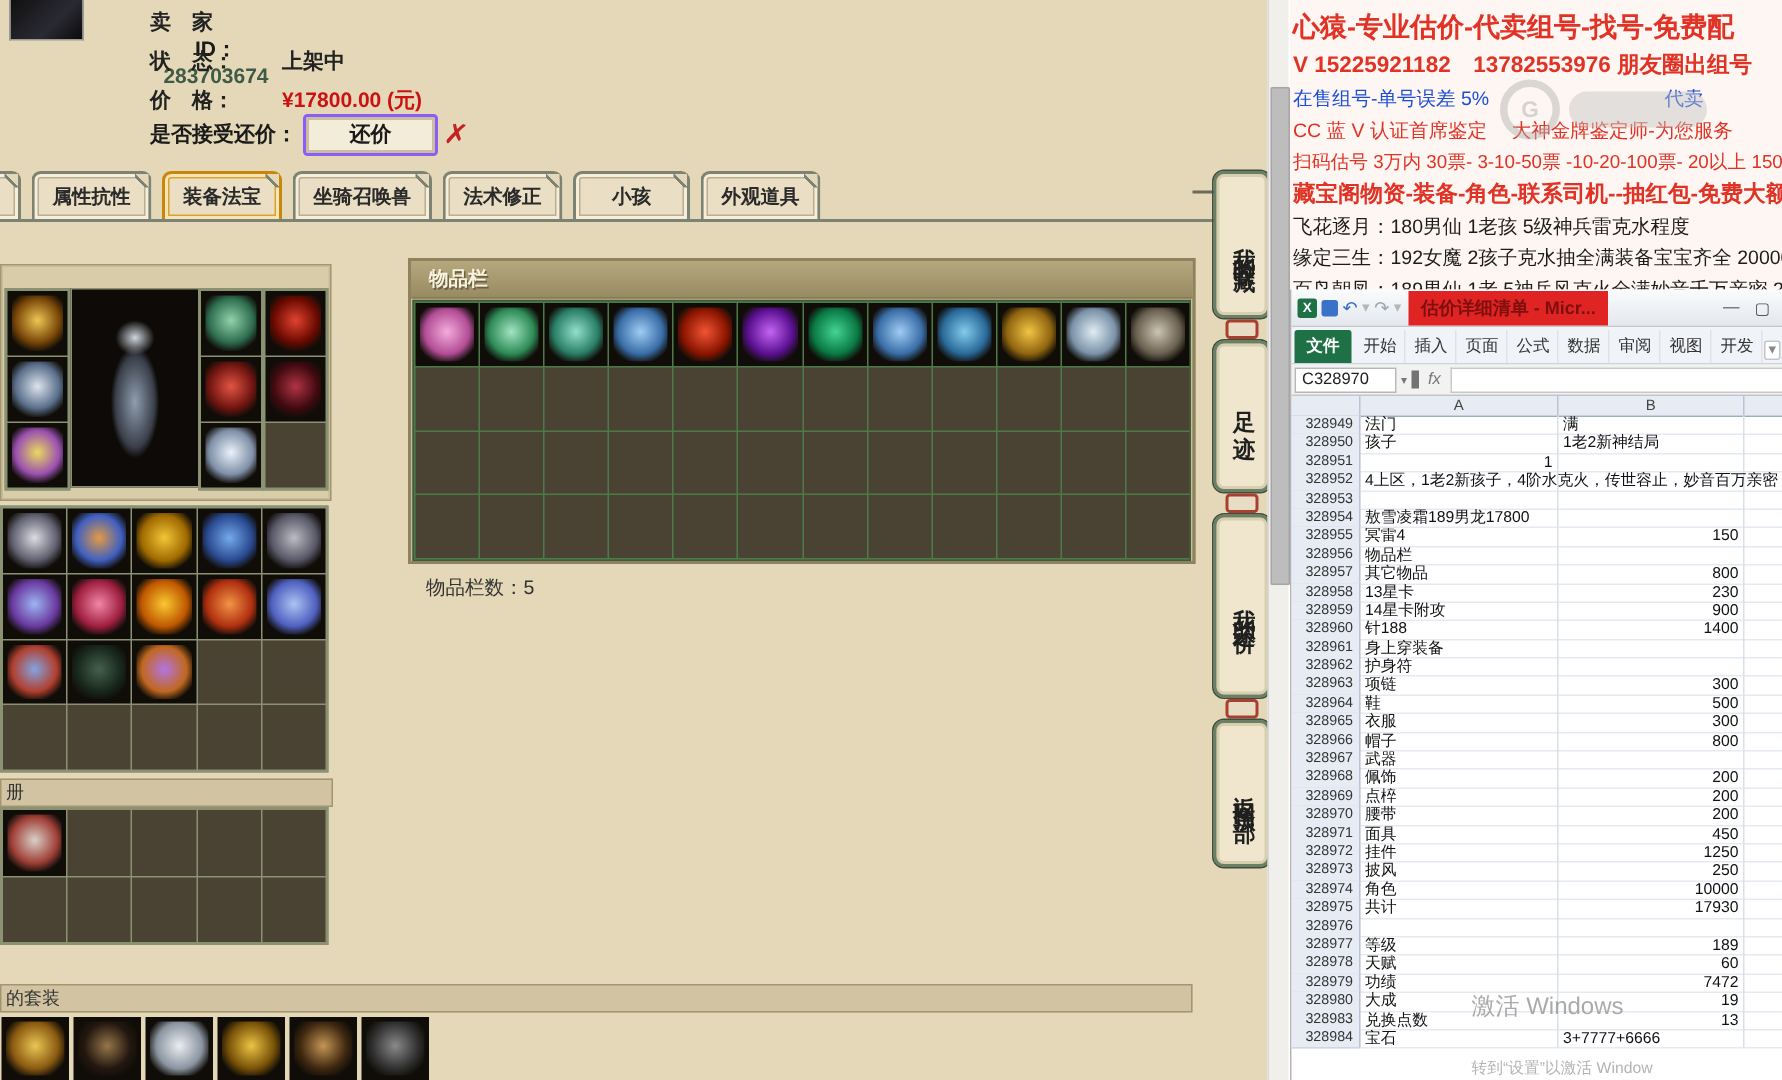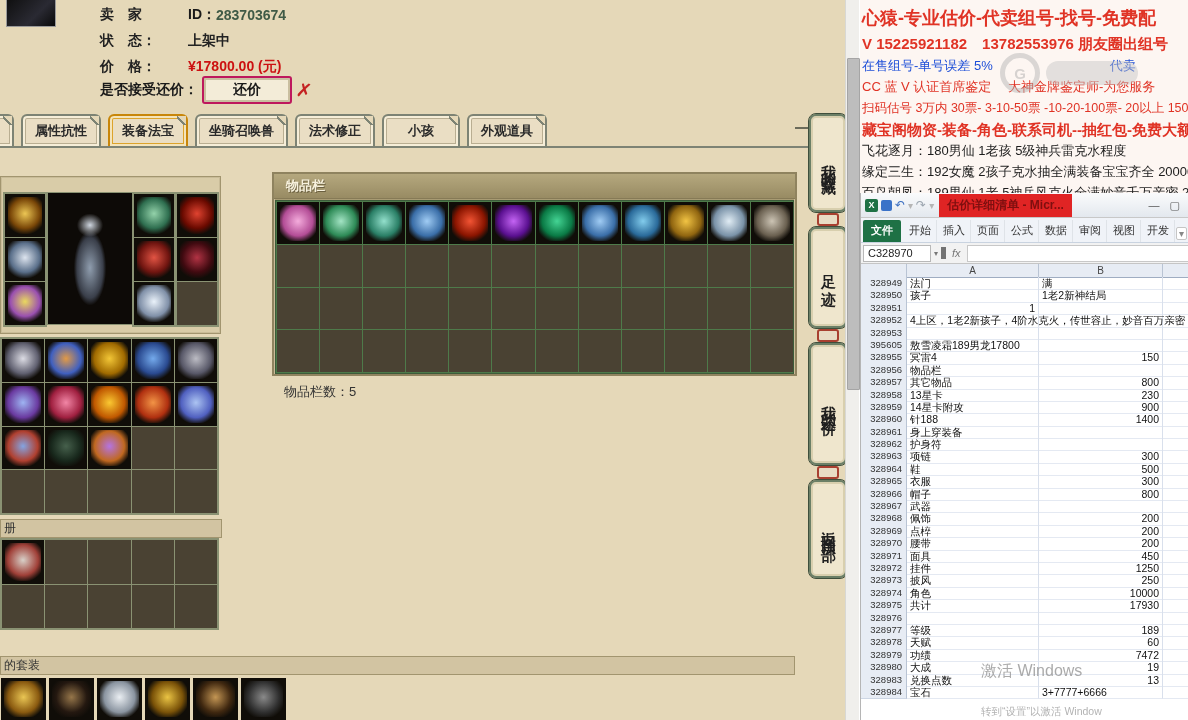--- a/index.html
+++ b/index.html
@@ -6,21 +6,21 @@
   .screen{position:relative;width:1188px;height:720px;overflow:hidden;background:#ffffff;
     font-family:"Liberation Sans","DejaVu Sans",sans-serif;color:#1a1a1a;}
   
   .lpage{position:absolute;left:0;top:0;width:845px;height:720px;background:#e5d8b8;overflow:hidden;}
   .thumb{position:absolute;left:6px;top:0;width:48px;height:26px;background:linear-gradient(135deg,#101010,#2a2a33 60%,#0a0a0a);border:1px solid #9a9a9a;border-top:none;}
   .inforow{position:absolute;left:100px;font-size:14px;font-weight:bold;display:flex;align-items:center;}
   .inforow .lab{display:inline-block;width:88px;color:#222;}
   .idval{color:#3f5a46;font-weight:bold;}
   .stval{color:#222;}
   .prval{color:#cc1111;}
-  .bargain-btn{width:86px;height:24px;margin-left:4px;background:#f3ecd8;border:2px solid #be185d;border-radius:3px;
+  .bargain-btn{width:86px;height:24px;margin-left:4px;background:#f3ecd8;border:2px solid #8b5cf6;border-radius:3px;
     box-shadow:inset 0 0 0 2px #c9bfa0;font-size:14px;font-weight:bold;color:#1a1a1a;display:flex;align-items:center;justify-content:center;cursor:pointer;}
   .redx{color:#c42222;font-size:19px;font-weight:bold;margin-left:4px;transform:rotate(8deg);}
   
   .tabbar{position:absolute;left:-16px;top:114px;display:flex;gap:7px;align-items:flex-end;}
   .tab{position:relative;height:30px;min-width:50px;padding:0 12px;background:#eadec4;border:2px solid #7d8374;border-bottom:none;
     border-radius:6px 6px 0 0;box-shadow:inset 0 0 0 2px #f6eed8,inset 0 0 0 3px #b9ae92;
     display:flex;align-items:center;justify-content:center;font-size:13px;font-weight:bold;color:#2a2a2a;cursor:pointer;}
   .tab.stub{min-width:26px;padding:0;}
   .tab.active{border-color:#c8860a;box-shadow:inset 0 0 0 2px #f4e4ba,inset 0 0 0 3px #dca32c;z-index:2;}
   .tab::after{content:'';position:absolute;top:0;right:0;width:9px;height:9px;
@@ -111,21 +111,21 @@
 </style>
 </head>
 <body>
 
 <div class="screen">
 
   <div class="lpage">
 
     <div class="thumb"></div>
 
-    <div class="inforow" style="top:6px;">
+    <div class="inforow" style="top:6px;flex-direction:column;">
       <span class="lab">卖　家</span>
       <span>ID：</span>
       <span class="idval">283703674</span>
     </div>
     <div class="inforow" style="top:32px;">
       <span class="lab">状　态：</span>
       <span class="stval">上架中</span>
     </div>
     <div class="inforow" style="top:58px;">
       <span class="lab">价　格：</span>
@@ -457,21 +457,21 @@
             <div class="xcb"></div>
             <div class="xcc"></div>
           </div>
           <div class="xrow">
             <div class="xrh">328953</div>
             <div class="xca"></div>
             <div class="xcb"></div>
             <div class="xcc"></div>
           </div>
           <div class="xrow">
-            <div class="xrh">395605</div>
+            <div class="xrh">328954</div>
             <div class="xca span">敖雪凌霜189男龙17800</div>
             <div class="xcb"></div>
             <div class="xcc"></div>
           </div>
           <div class="xrow">
             <div class="xrh">328955</div>
             <div class="xca">冥雷4</div>
             <div class="xcb right">150</div>
             <div class="xcc"></div>
           </div>

